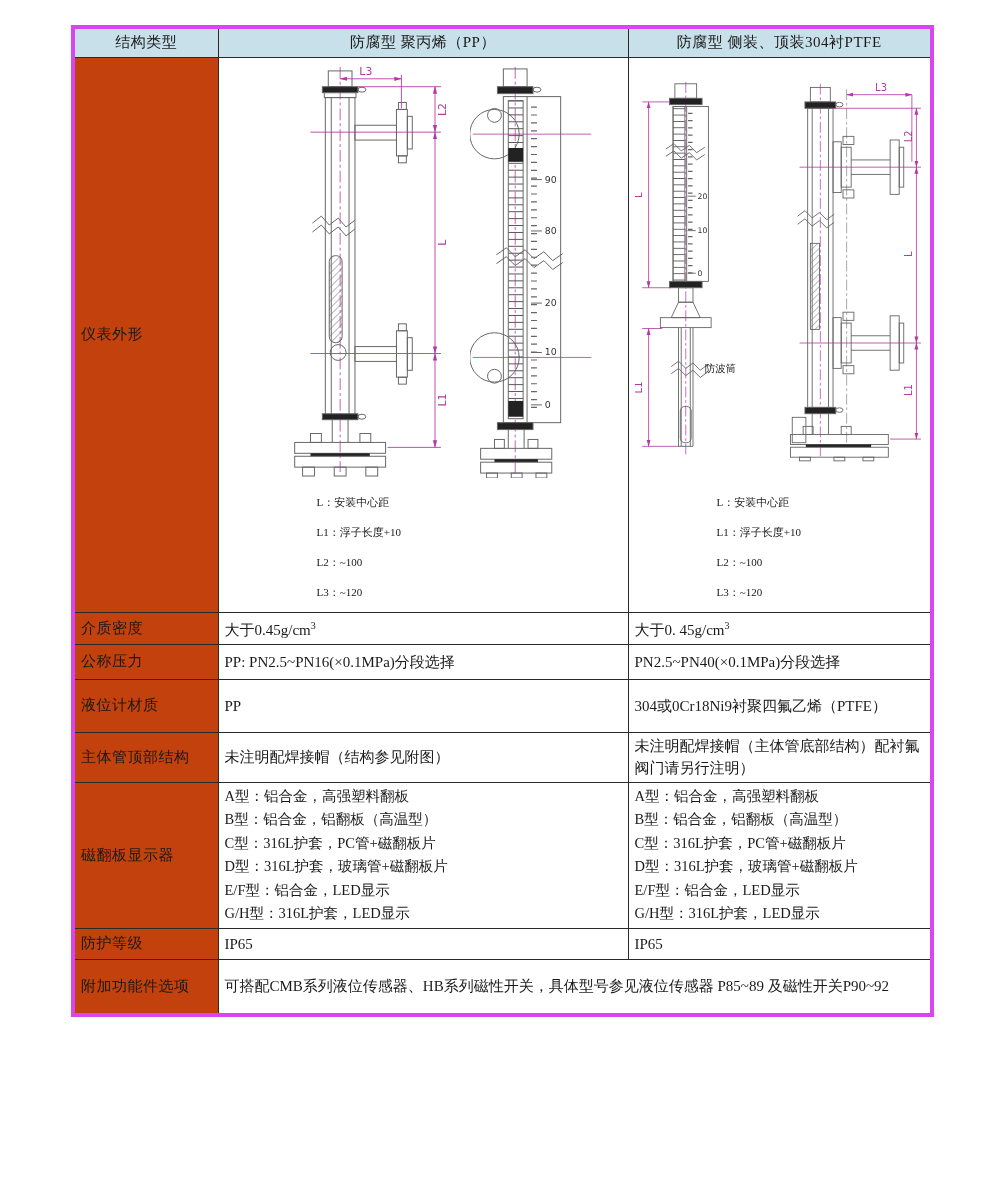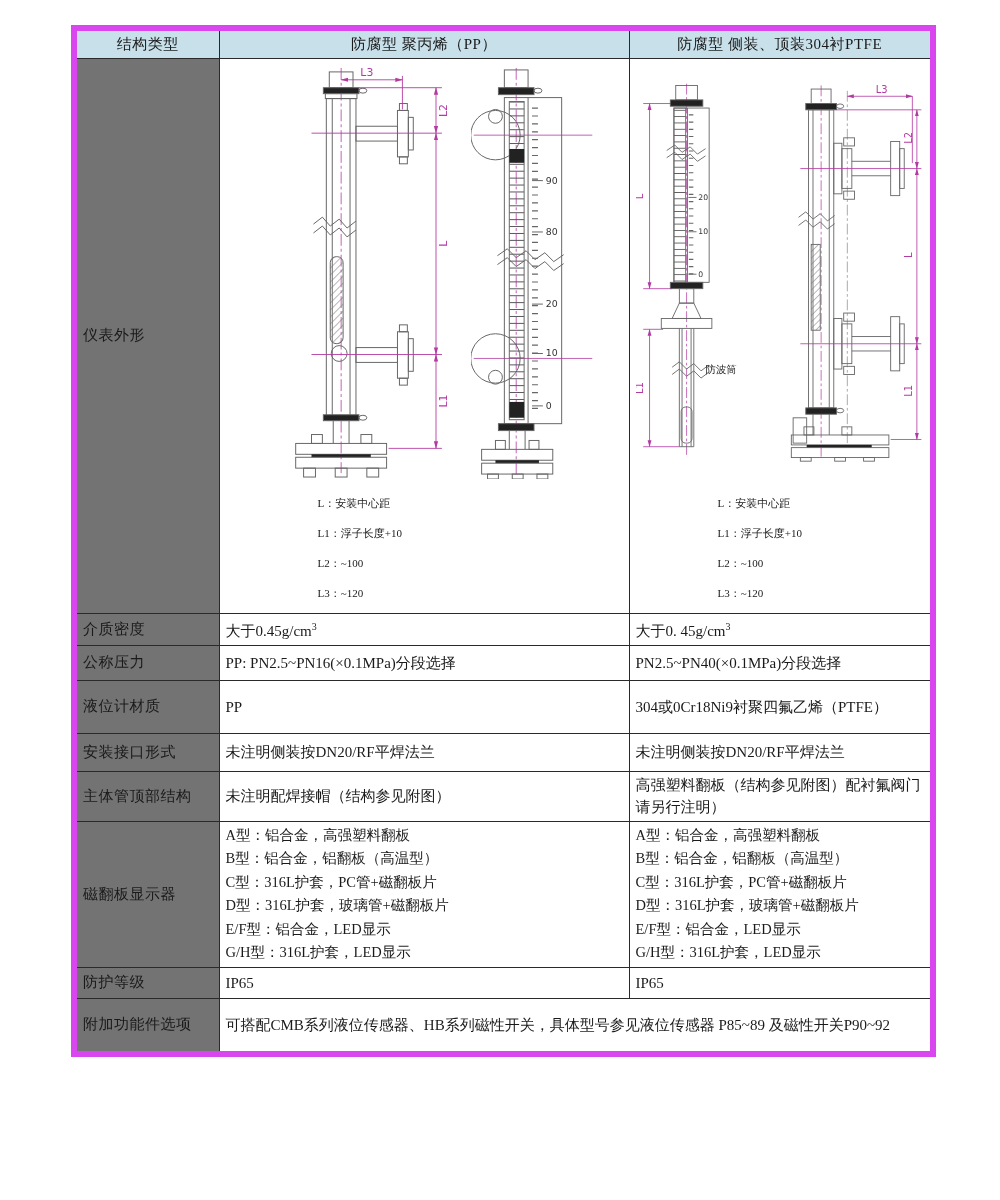--- a/index.html
+++ b/index.html
@@ -1,32 +1,32 @@
 <!DOCTYPE html>
 <html><head>
 <meta charset="utf-8">
 <style>
   html,body{margin:0;padding:0;background:#ffffff;}
   body{font-family:"Liberation Serif","DejaVu Serif",serif;color:#1a1a1a;}
   .page{position:relative;width:1000px;height:1200px;background:#fff;overflow:hidden;}
   table.spec{
     position:absolute;left:71px;top:25px;width:859px;
     border-collapse:collapse;table-layout:fixed;
-    border:6px solid #d946ef;
+    border:4px solid #d946ef;
   }
   table.spec td,table.spec th{
     border:1px solid #2a2a2a;
     font-size:15px;font-weight:normal;
     padding:2px 6px;
     vertical-align:middle;
     overflow:hidden;
   }
   col.c0{width:145px;} col.c1{width:410px;} col.c2{width:304px;}
   th.hd{background:#c8e0ea;text-align:center;font-size:16px;letter-spacing:.5px;padding:4px 2px;}
-  td.lbl{background:#737373;text-align:left;padding-left:9px;font-size:15.5px;letter-spacing:.5px;}
+  td.lbl{background:#c2410c;text-align:left;padding-left:9px;font-size:15.5px;letter-spacing:.5px;}
   td.val{padding-left:12px;line-height:22px;}
   tr.r-hd{height:30px;}
   tr.r-app{height:555px;}
   tr.r0{height:33px;} tr.r1{height:32px;margin-left:40px;} tr.r2{height:35px;margin-top:48px;}
   tr.r3{height:53px;} tr.r4{height:32px;} tr.r5{height:38px;}
   tr.r6{height:50px;margin-left:36px;} tr.r7{height:51px;} tr.r8{height:145px;}
   tr.r9{height:31px;} tr.r10{height:56px;}
   td.app-cell{vertical-align:top;padding:4px 0 0 0;}
   .fig-row{display:flex;justify-content:center;align-items:flex-start;}
   .fig-row.pp{gap:18px;}
@@ -327,29 +327,24 @@
   <tr class="r2">
     <td class="lbl">公称压力</td>
     <td class="val">PP: PN2.5~PN16(×0.1MPa)分段选择</td>
     <td class="val">PN2.5~PN40(×0.1MPa)分段选择</td>
   </tr>
   <tr class="r3">
     <td class="lbl">液位计材质</td>
     <td class="val">PP</td>
     <td class="val">304或0Cr18Ni9衬聚四氟乙烯（PTFE）</td>
   </tr>
-  <tr class="r5">
-    <td class="lbl">安装接口形式</td>
-    <td class="val">未注明侧装按DN20/RF平焊法兰</td>
-    <td class="val">未注明侧装按DN20/RF平焊法兰</td>
-  </tr>
   <tr class="r6">
     <td class="lbl">主体管顶部结构</td>
     <td class="val">未注明配焊接帽（结构参见附图）</td>
-    <td class="val">高强塑料翻板（结构参见附图）配衬氟阀门请另行注明）</td>
+    <td class="val">未注明配焊接帽（主体管底部结构）配衬氟阀门请另行注明）</td>
   </tr>
   <tr class="r8">
     <td class="lbl">磁翻板显示器</td>
     <td class="val disp-lines">
       <div>A型：铝合金，高强塑料翻板</div>
       <div>B型：铝合金，铝翻板（高温型）</div>
       <div>C型：316L护套，PC管+磁翻板片</div>
       <div>D型：316L护套，玻璃管+磁翻板片</div>
       <div>E/F型：铝合金，LED显示</div>
       <div>G/H型：316L护套，LED显示</div>

